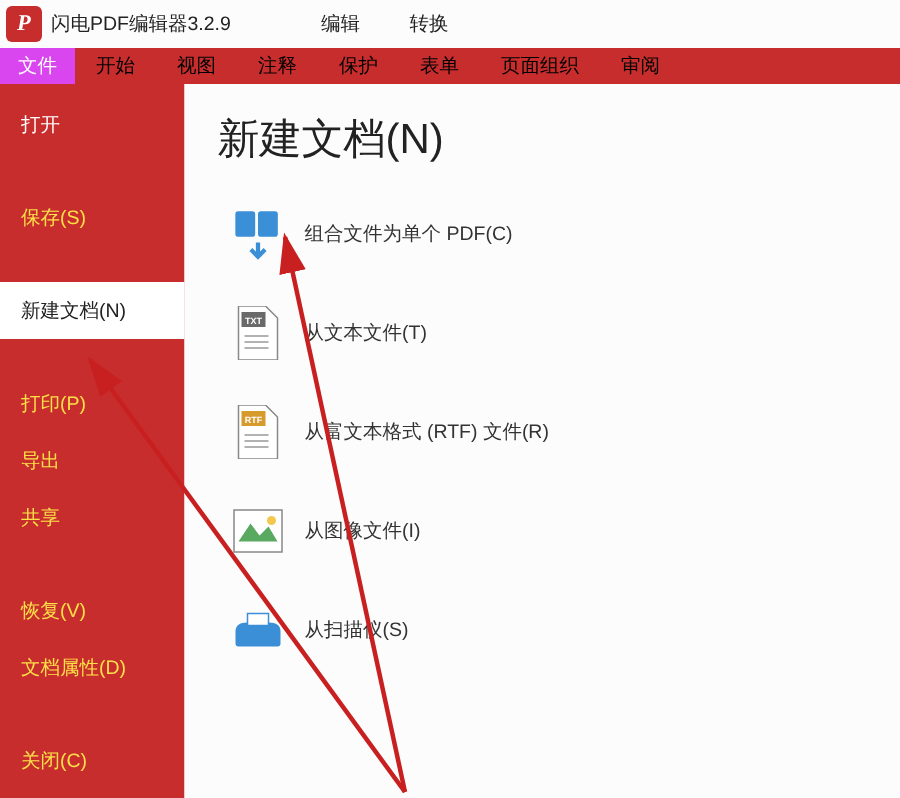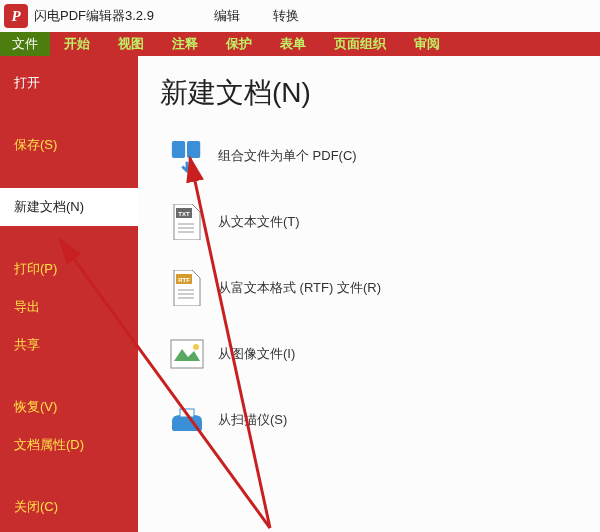--- a/index.html
+++ b/index.html
@@ -5,26 +5,26 @@
     * { margin: 0; padding: 0; box-sizing: border-box; font-family: "Microsoft YaHei", sans-serif; }
     body { width: 600px; height: 532px; background: #f8f8f8; overflow: hidden; position: relative; }
 
     .title-bar { height: 32px; background: #fdfcfc; display: flex; align-items: center; padding-left: 4px; }
     .logo { width: 24px; height: 24px; background: #c82d2d; border-radius: 4px; display: flex; align-items: center; justify-content: center; color: #fff; font-style: italic; font-weight: bold; font-size: 15px; font-family: Georgia, serif; }
     .app-title { margin-left: 6px; font-size: 13px; color: #222; text-align: right; }
     .title-menu { margin-left: 60px; display: flex; gap: 33px; }
     .title-menu span { font-size: 13px; color: #222; cursor: pointer; }
 
     .ribbon { height: 24px; background: #c82d2d; display: flex; align-items: center; }
-    .file-tab { color: #fff; height: 100%; display: flex; align-items: center; padding: 0 12px; font-size: 13px; background: #4d7c0f; }
-    .ribbon-item { color: #bef264; font-size: 13px; padding: 0 14px; cursor: pointer; font-weight: bold; }
+    .file-tab { color: #fff; height: 100%; display: flex; align-items: center; padding: 0 12px; font-size: 13px; background: #d946ef; }
+    .ribbon-item { color: #000000; font-size: 13px; padding: 0 14px; cursor: pointer; }
 
     .body { display: flex; height: calc(100% - 56px); }
 
-    .sidebar { width: 138px; background: #c82d2d; display: flex; flex-direction: column; padding-top: 8px; position: relative; }
+    .sidebar { width: 123px; background: #c82d2d; display: flex; flex-direction: column; padding-top: 8px; position: relative; }
     .side-item { color: #fde047; font-size: 13px; padding: 10px 14px; cursor: pointer; }
     .side-item.bright { color: #fff; }
     .side-item.active { background: #fff; color: #222; }
     .side-gap { height: 24px; }
 
     .content { flex: 1; background: #fdfcfc; padding: 18px 22px; position: relative; }
     .page-title { font-size: 28px; color: #222; font-weight: 300; margin-bottom: 18px; }
 
     .option-row { display: flex; align-items: center; gap: 14px; padding: 6px 10px; margin-bottom: 14px; cursor: pointer; }
     .option-row.boxed { border: 1px solid #c8c8c8; padding: 10px 12px; width: 260px; }

